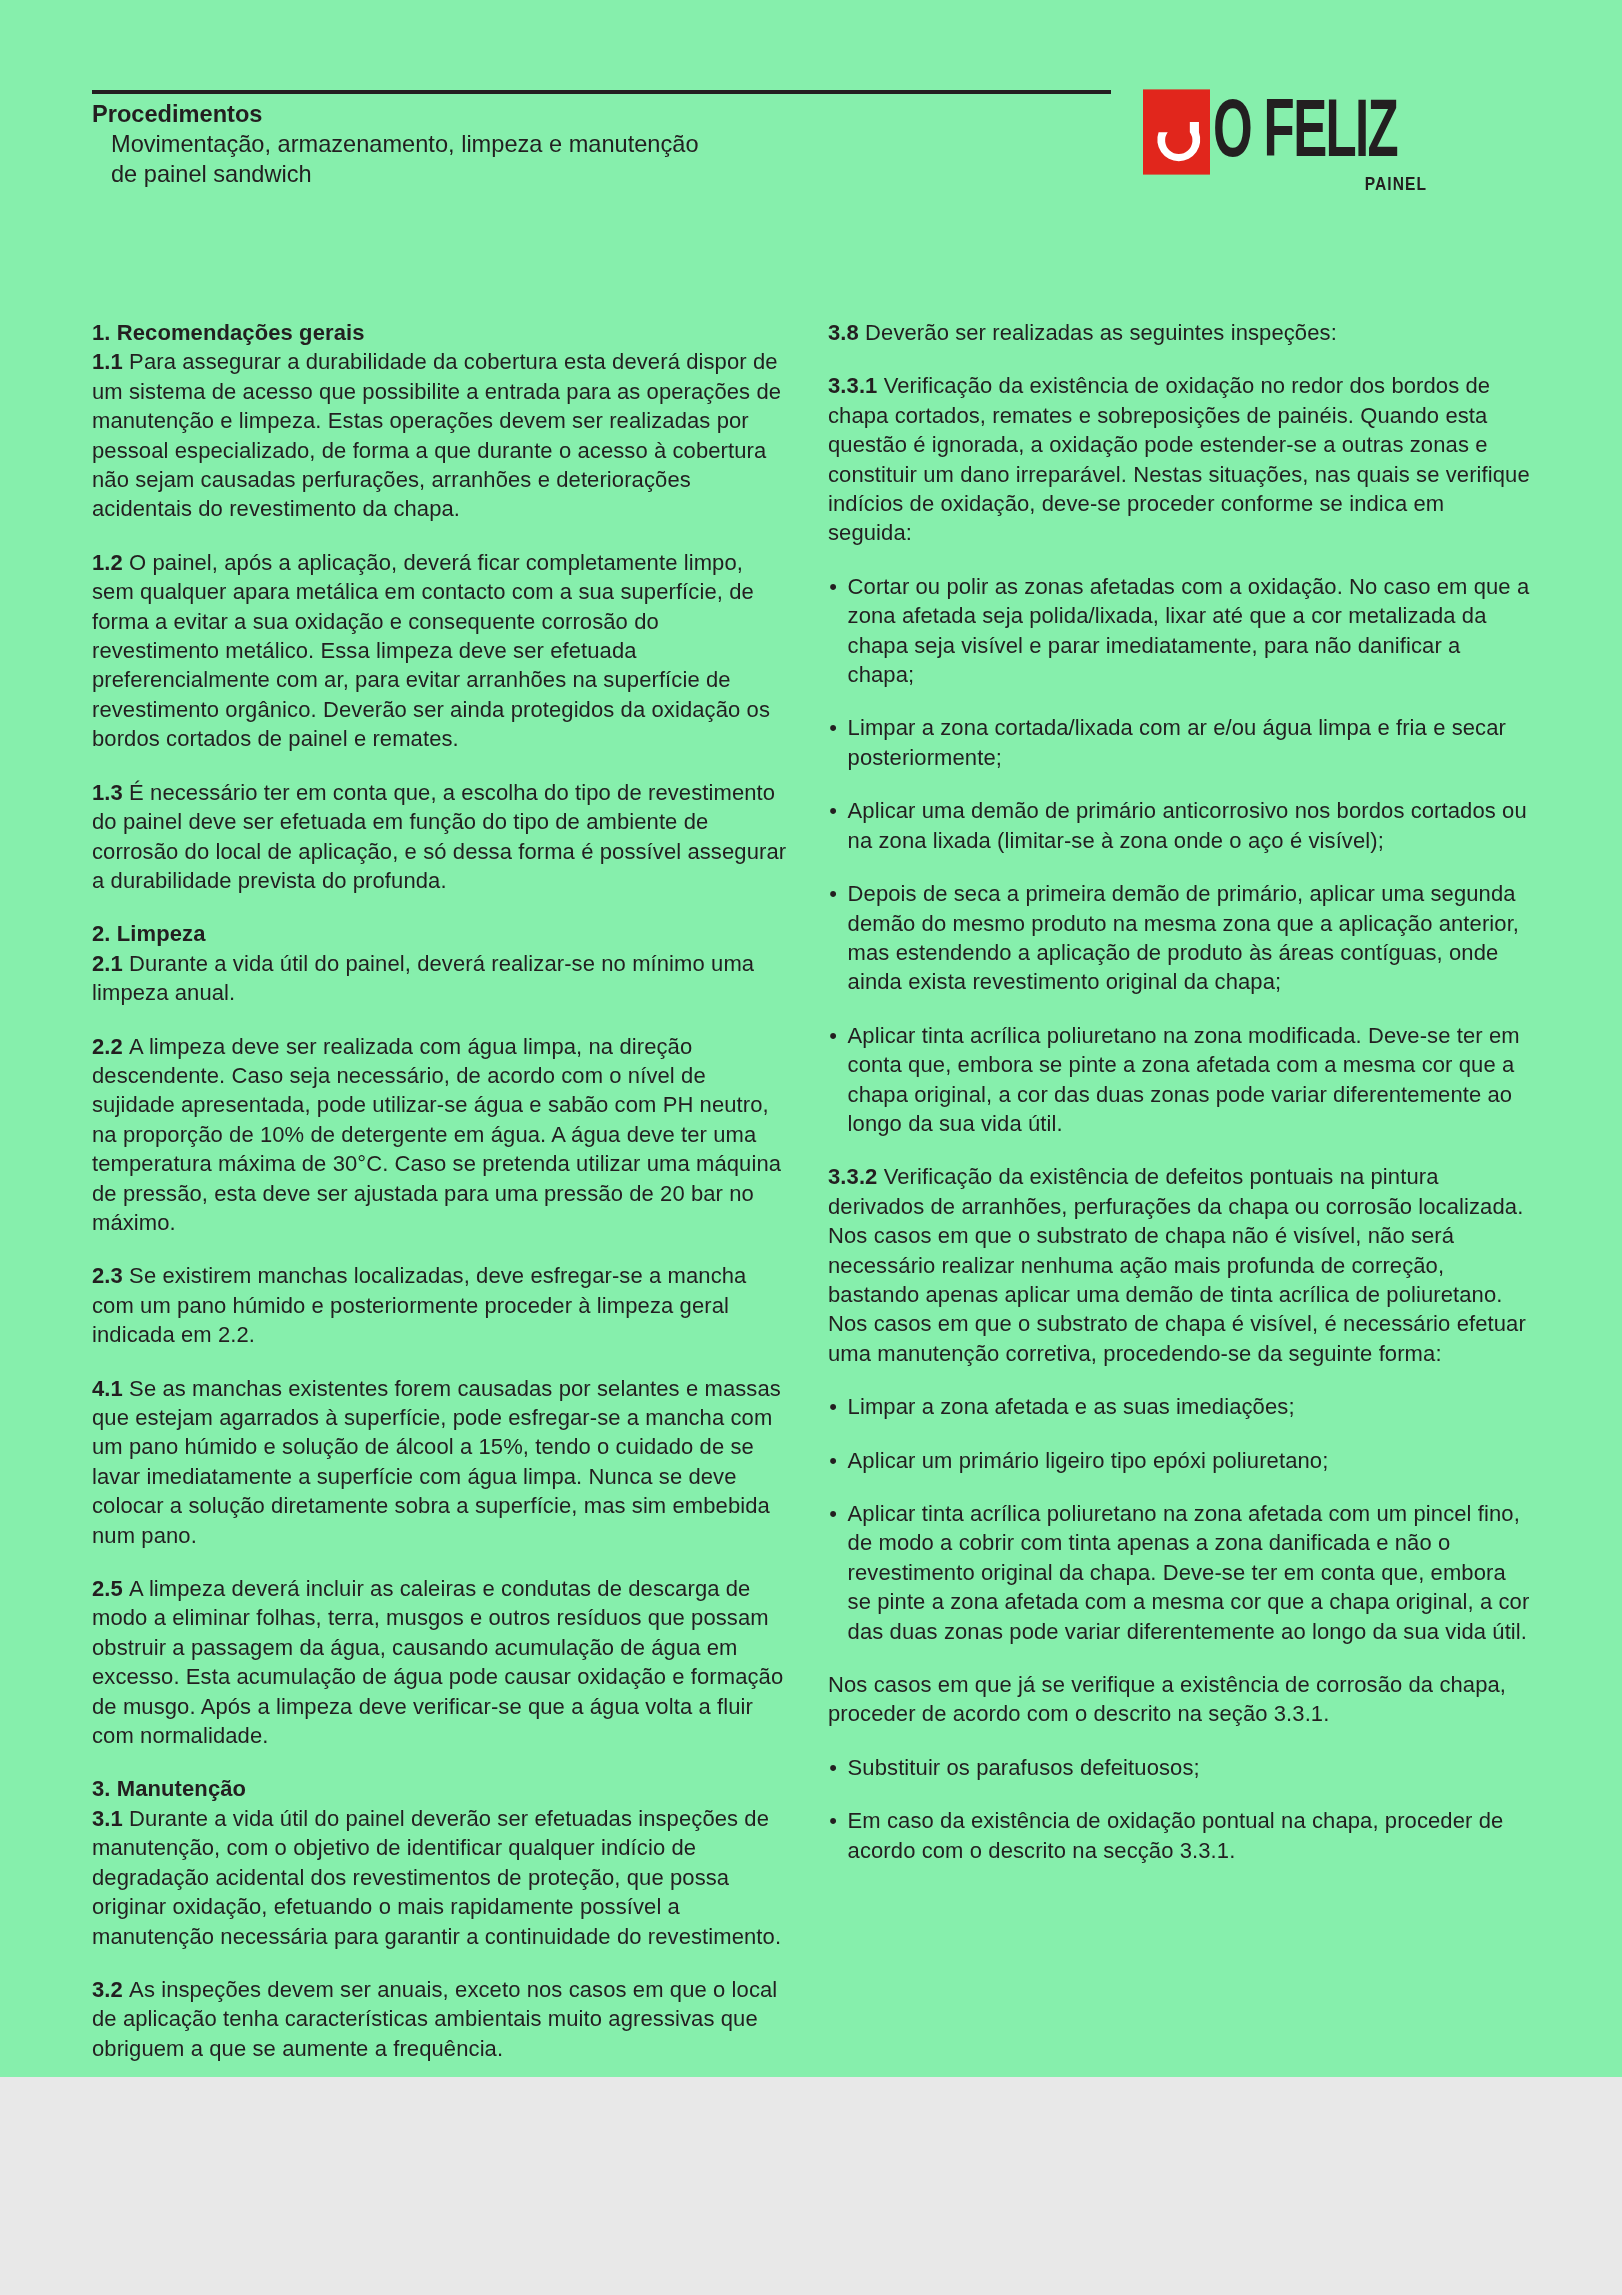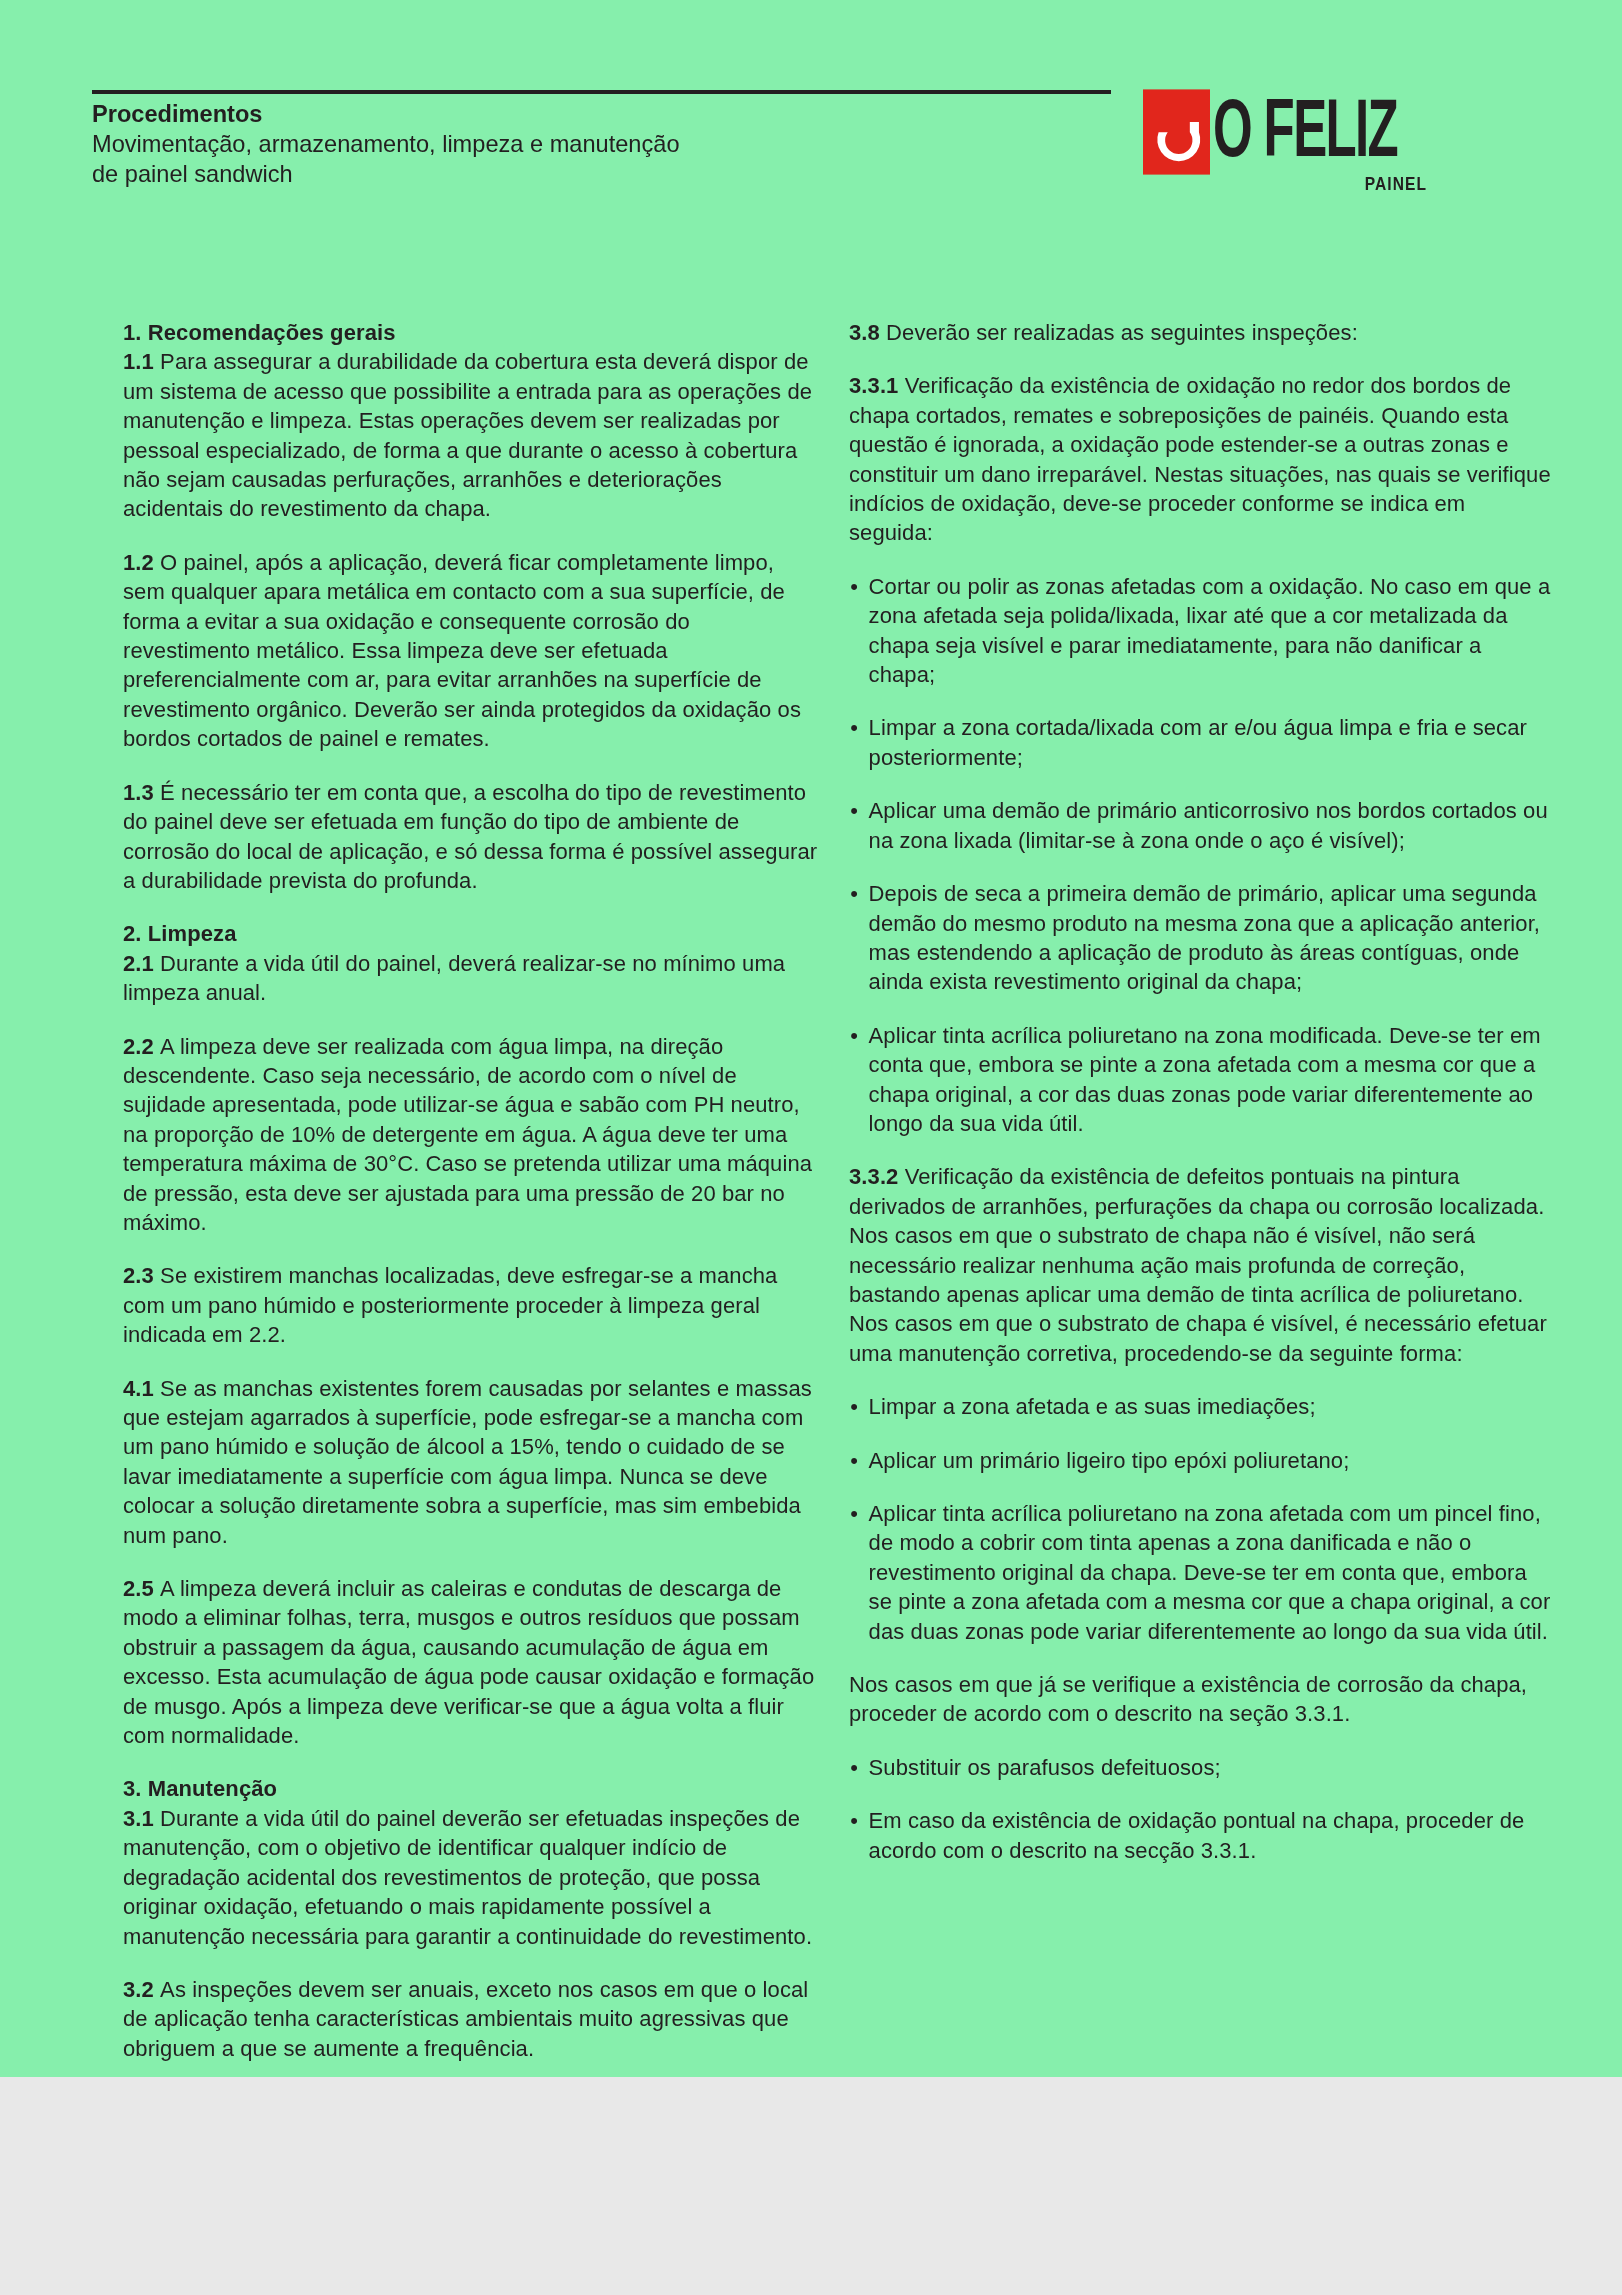--- a/index.html
+++ b/index.html
@@ -11,40 +11,40 @@
     color:#231f20;
     overflow:hidden;
     margin:0 auto;
   }
   .rule{
     position:absolute;left:92px;top:90px;
     width:1019px;height:3.9px;background:#231f20;
   }
   .header-text{position:absolute;left:92px;top:99px;}
   .header-title{font-size:23.6px;font-weight:700;line-height:30px;}
-  .header-sub{font-size:23.6px;font-weight:400;line-height:30px;}
+  .header-sub{font-size:23.6px;font-weight:400;line-height:30px;margin-left:19px;}
 
   
   .logo-square{position:absolute;left:1143px;top:89px;width:67px;height:86px;}
   .logo-square svg{display:block;width:100%;height:100%;}
   .logo-brand{
     position:absolute;left:1213px;top:88px;
     font-size:81px;font-weight:700;letter-spacing:-2.6px;line-height:81px;
     transform:scaleX(0.63);transform-origin:0 0;white-space:nowrap;color:#231f20;
   }
   .logo-sub{
     position:absolute;right:196px;top:174px;
     font-size:19px;font-weight:700;letter-spacing:1.3px;line-height:19.6px;
     transform:scaleX(0.82);transform-origin:100% 0;white-space:nowrap;color:#231f20;
   }
 
   
   .columns{
     position:absolute;left:92px;top:318px;width:1440px;
-    display:flex;gap:31px;margin-left:31px;
+    display:flex;gap:41px;
   }
   .col-left{width:695px;}
   .col-right{width:704px;}
   .para{
     font-size:22px;line-height:29.4px;letter-spacing:0.1px;
     margin:0 0 24px 0;
   }
   .section-heading{
     font-size:22px;line-height:29.4px;letter-spacing:0.1px;
     font-weight:700;margin:0;

